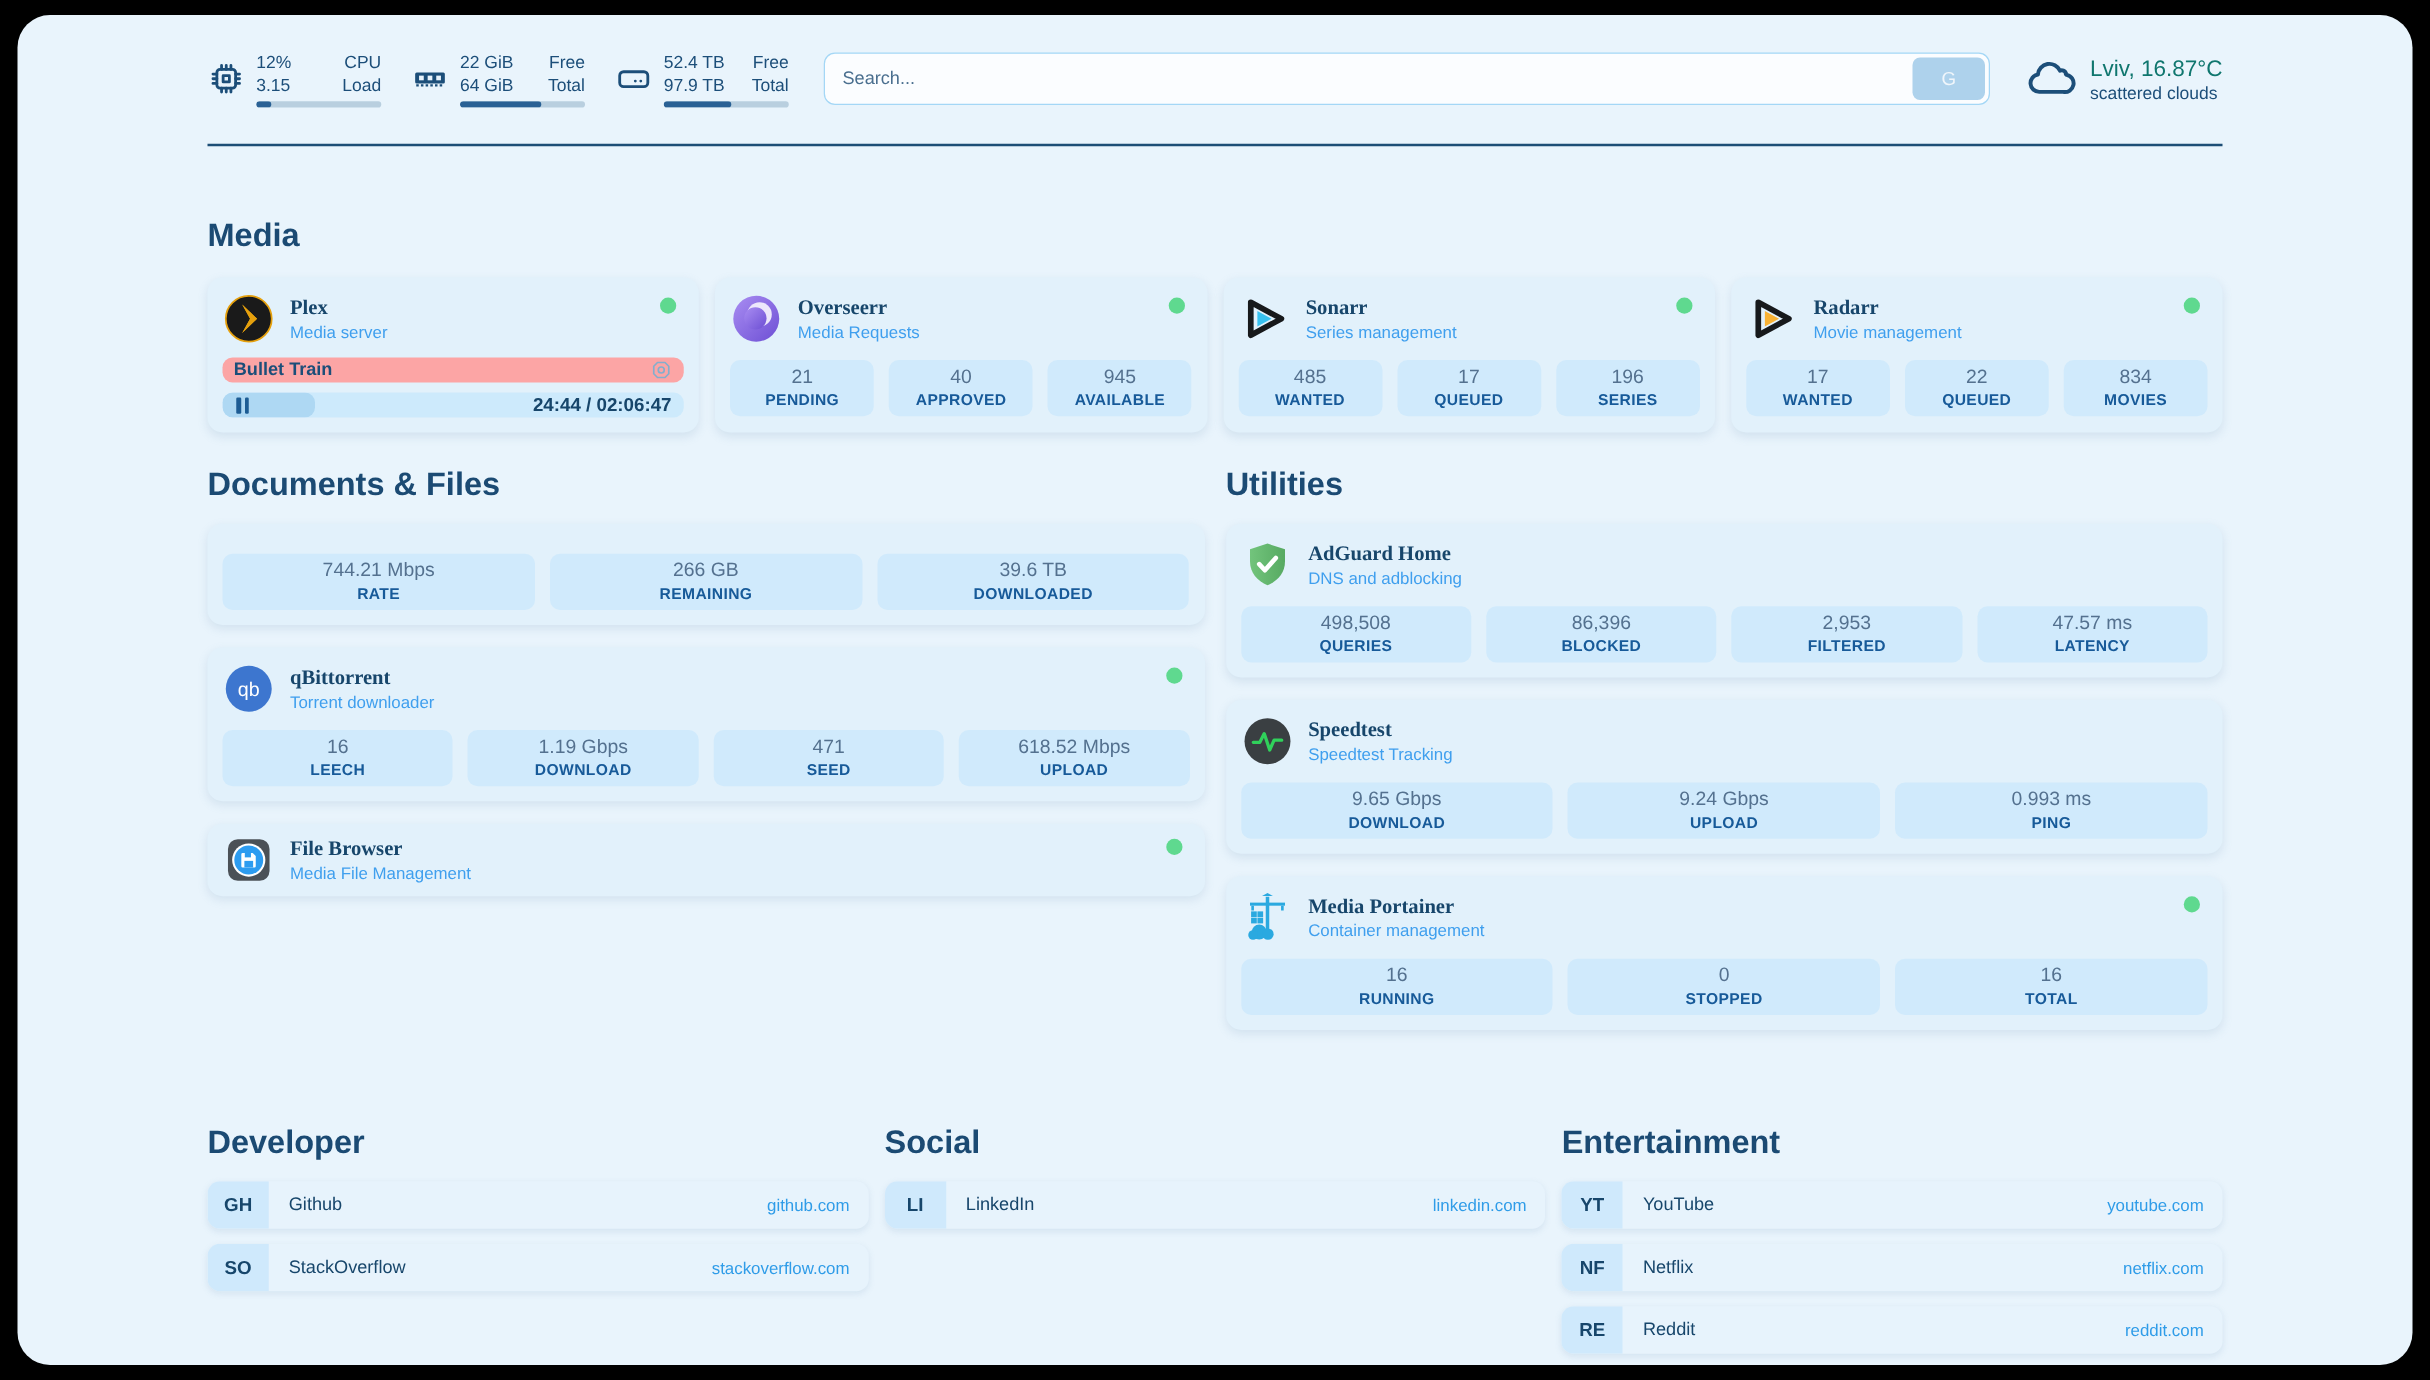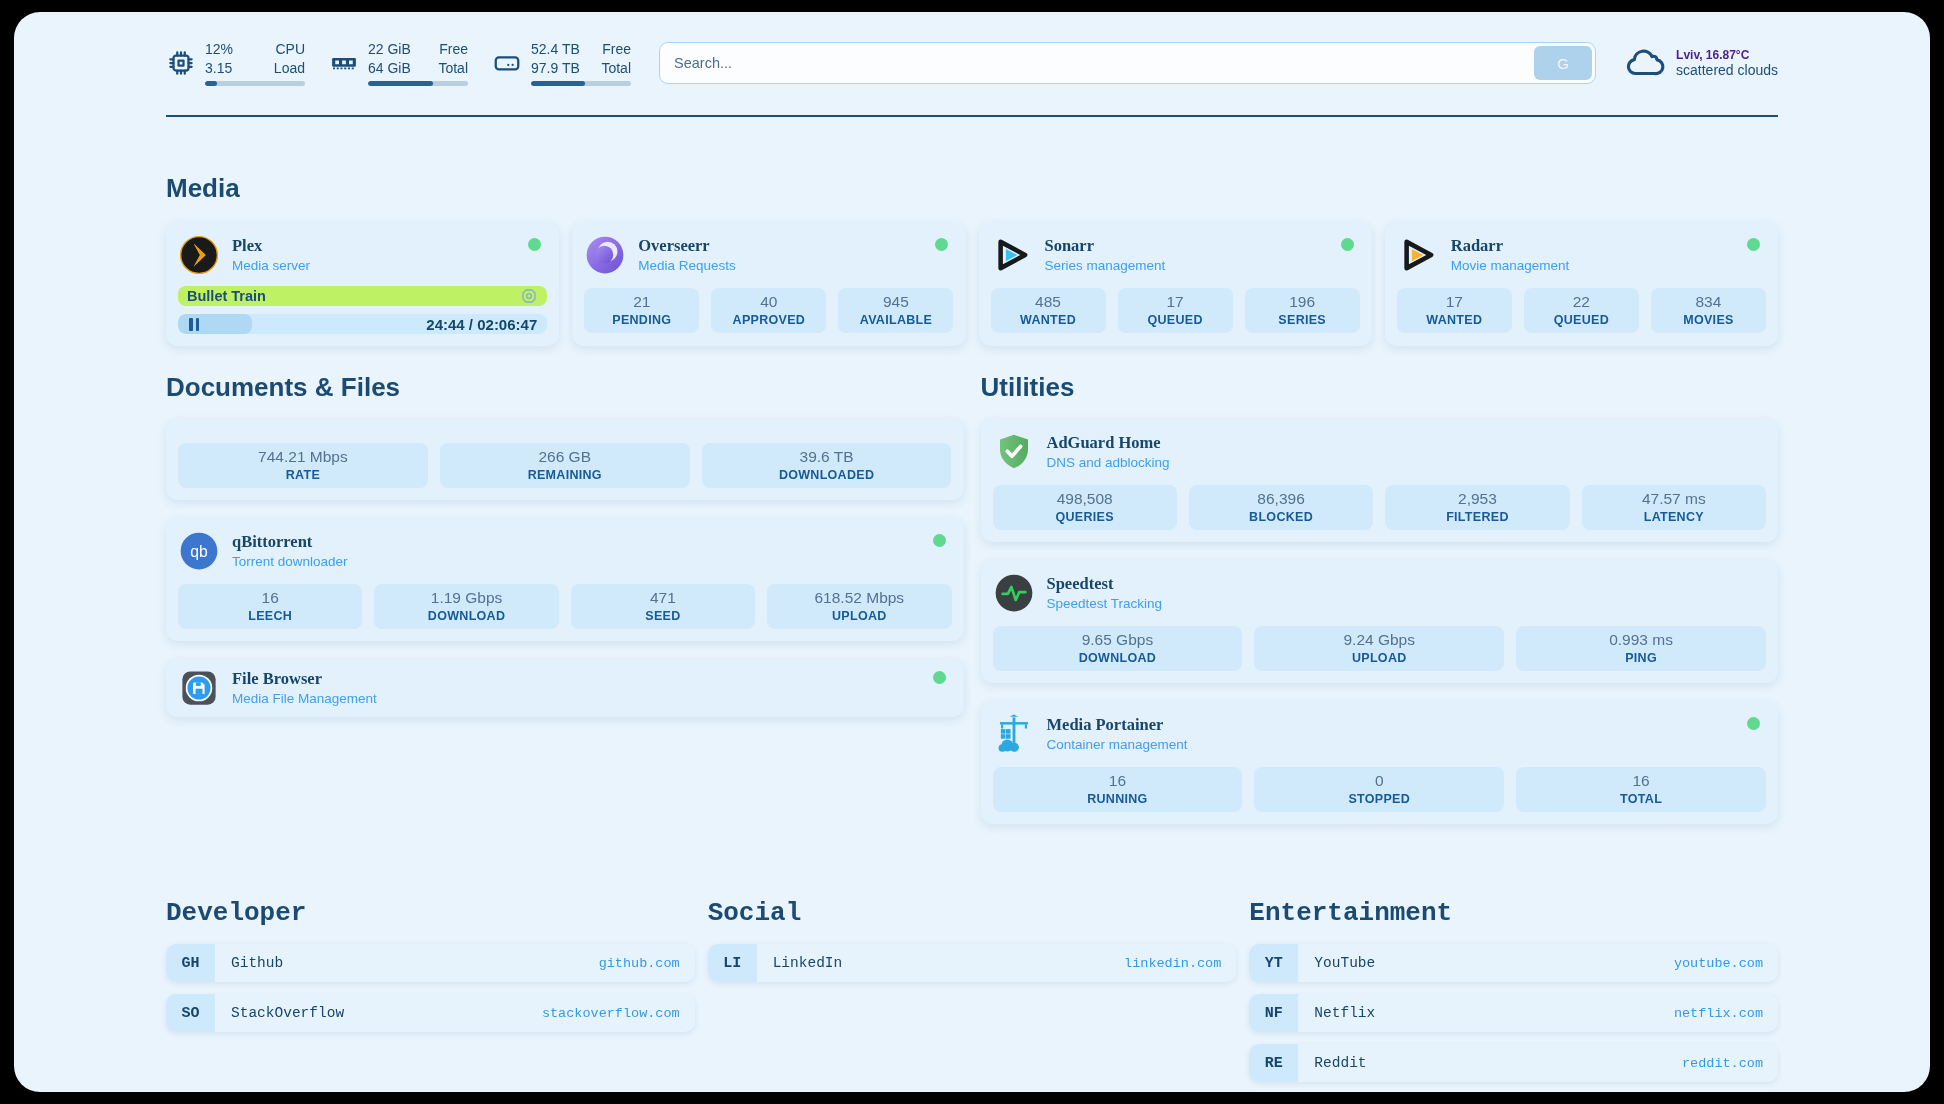--- a/index.html
+++ b/index.html
@@ -19,21 +19,21 @@
   .sysbar { height:5px; background:#b9cfdf; border-radius:3px; margin-top:4px; overflow:hidden; }
   .sysfill { height:100%; background:#2a6195; border-radius:3px; }
 
   .search-wrap { position:relative; flex:1; margin:0 28px; height:42px; }
   .search-input { width:100%; height:100%; border:1.5px solid #a4d7f6; border-radius:9px; background:#fbfdff; padding:0 74px 0 14px; font-size:14.5px; color:#1c4e79; outline:none; font-family:inherit; }
   .search-input::placeholder { color:#4a6f8f; }
   .g-btn { position:absolute; right:4px; top:4px; bottom:4px; width:58px; background:#aed2ec; border:none; border-radius:6px; color:#f0f6fb; font-size:15px; cursor:pointer; font-family:inherit; }
 
   .weather { display:flex; align-items:center; gap:10px; }
   .weather-icon { width:42px; height:42px; flex:none; }
-  .weather-line1 { font-size:12px; font-weight:700; color:#4c1d95; }
+  .weather-line1 { font-size:18px; font-weight:400; color:#0f766e; }
   .weather-line2 { font-size:14px; color:#1c4e79; }
 
   .divider { border:none; border-top:2px solid #1d4e76; margin-top:26px; }
 
   
   h2.section-title { font-size:26px; font-weight:600; color:#1b4a73; }
   .media-title { margin:56px 0 18px; }
   .card { background:#e2f1fb; border-radius:12px; padding:12px; box-shadow:0 3px 8px rgba(110,150,185,.18); }
   .media-grid { display:grid; grid-template-columns:repeat(4,1fr); gap:13px; }
   .media-grid .card { height:124px; display:flex; flex-direction:column; }
@@ -45,38 +45,38 @@
   .svc-title { font-size:16.5px; font-weight:600; color:#17466b; line-height:1.25;font-family:Liberation Serif, serif; }
   .svc-sub { font-size:13.5px; color:#3f9fee; line-height:1.3; }
   .status-dot { width:13px; height:13px; border-radius:50%; background:#5fd98f; margin-right:6px; flex:none; align-self:flex-start; margin-top:4px; }
 
   .stats { display:flex; gap:12px; margin-top:12px; }
   .stat { flex:1; background:#d0eafc; border-radius:8px; text-align:center; padding:5px 4px 6px; }
   .stat-value { font-size:15.5px; color:#54718f; }
   .stat-label { font-size:12.5px; font-weight:700; color:#175a99; letter-spacing:.3px; margin-top:2px; }
 
   
-  .plex-media { margin-top:10px; height:30px; background:#bef264; border-radius:8px; display:flex; align-items:center; padding:0 9px; }
+  .plex-media { margin-top:10px; height:30px; background:#fca5a5; border-radius:8px; display:flex; align-items:center; padding:0 9px; }
   .plex-media-title { font-size:14.5px; font-weight:600; color:#1c4e79; flex:1; }
   .video-icon { width:18px; height:18px; color:#84aecd; }
   .plex-progress { margin-top:8px; height:30px; background:#cdeafc; border-radius:8px; position:relative; display:flex; align-items:center; overflow:hidden; }
   .plex-fill { position:absolute; left:0; top:0; bottom:0; background:#aed8f3; border-radius:8px; }
   .pause-btn { position:relative; display:flex; gap:3px; margin-left:11px; background:none; border:none; cursor:pointer; padding:0; }
   .pause-btn i { display:block; width:3.5px; height:13px; background:#1c5c94; border-radius:1px; }
   .plex-time { position:relative; margin-left:auto; margin-right:10px; font-size:15px; font-weight:600; color:#17466b; }
 
   
   .mid-grid { display:grid; grid-template-columns:1fr 1fr; gap:0 17px; margin-top:26px; }
   .mid-col { display:flex; flex-direction:column; }
   .mid-col h2 { margin-bottom:16px; }
   .mid-col .card { margin-bottom:18px; }
   .card.slim { padding:8px 12px; }
 
   
-  .bookmarks-grid { display:grid; grid-template-columns:1fr 1fr 1fr; gap:0 13px; margin-top:56px;font-family:Liberation Mono, monospace; }
+  .bookmarks-grid { display:grid; grid-template-columns:1fr 1fr 1fr; gap:0 13px; margin-top:56px; }
   .bm-col h2 { margin-bottom:16px; }
   .link-row { height:38px; background:#e7f3fc; border-radius:10px; overflow:hidden; display:flex; align-items:center; margin-bottom:12px; box-shadow:0 2px 5px rgba(110,150,185,.16); cursor:pointer; }
   .link-badge { width:49px; align-self:stretch; background:#cfe9fc; display:flex; align-items:center; justify-content:center; font-size:15px; font-weight:600; color:#17466b; flex:none; }
   .link-name { margin-left:16px; font-size:14.5px; font-weight:500; color:#17466b; }
   .link-url { margin-left:auto; margin-right:15px; font-size:13.5px; color:#2f9ce8; }
 
   .icon-stroke { stroke:#1c4e79; fill:none; stroke-width:1.8; stroke-linecap:round; stroke-linejoin:round; }
 </style>
 </head>
 <body>

